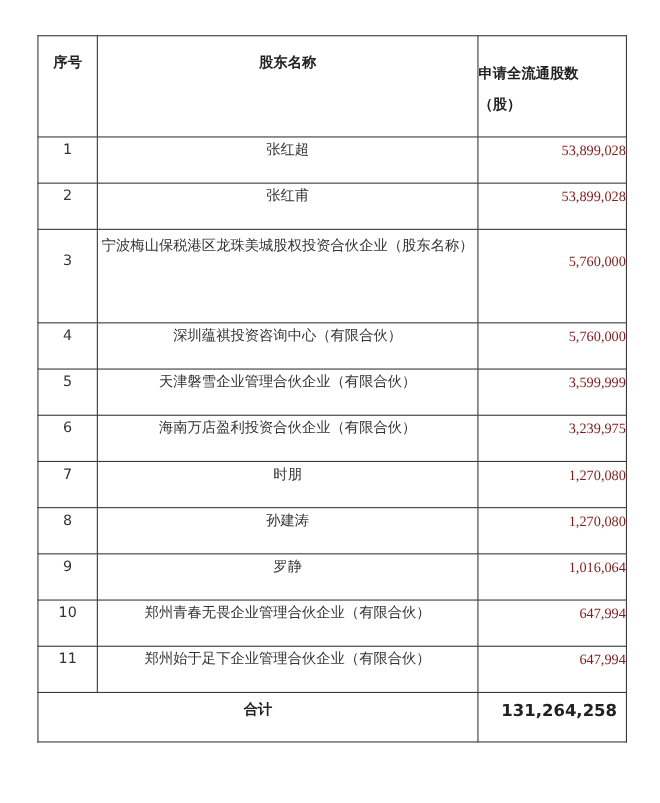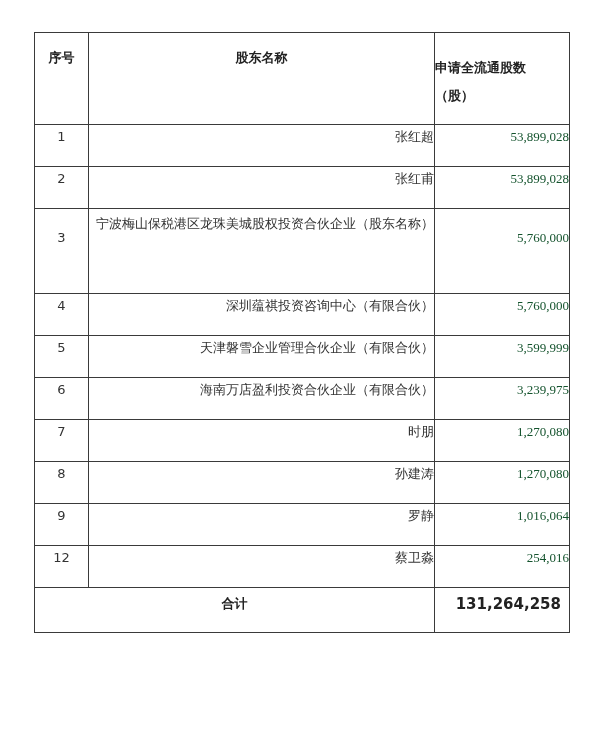--- a/index.html
+++ b/index.html
@@ -50,29 +50,29 @@
       padding-top: 21px;
       line-height: 28px;
     }
     tr.head th.shares-h span { display: block; }
 
     td.idx {
       text-align: center;
       padding-top: 4px;
     }
     td.name {
-      text-align: right;
+      text-align: center;
       padding: 4px 8px 0 8px;
     }
     td.num {
       text-align: right;
       padding: 4px 8px 0 0;
       font-family: "Liberation Serif", "DejaVu Serif", serif;
       font-size: 13.5px;
-      color: #14532d;
+      color: #7f1d1d;
     }
     tr.row td { height: 41px; }
     tr.row.tall td { height: 67px; }
 
     tr.total td {
       height: 40px;
       font-weight: bold;
       color: #222222;
     }
     tr.total td.total-label {
@@ -144,23 +144,28 @@
     <td class="idx">8</td>
     <td class="name">孙建涛</td>
     <td class="num">1,270,080</td>
   </tr>
   <tr class="row">
     <td class="idx">9</td>
     <td class="name">罗静</td>
     <td class="num">1,016,064</td>
   </tr>
   <tr class="row">
-    <td class="idx">12</td>
-    <td class="name">蔡卫淼</td>
-    <td class="num">254,016</td>
+    <td class="idx">10</td>
+    <td class="name">郑州青春无畏企业管理合伙企业（有限合伙）</td>
+    <td class="num">647,994</td>
+  </tr>
+  <tr class="row">
+    <td class="idx">11</td>
+    <td class="name">郑州始于足下企业管理合伙企业（有限合伙）</td>
+    <td class="num">647,994</td>
   </tr>
 
   <tr class="total">
     <td class="total-label" colspan="2">合计</td>
     <td class="total-num">131,264,258</td>
   </tr>
 </tbody>
   </table>
 
 </body></html>

